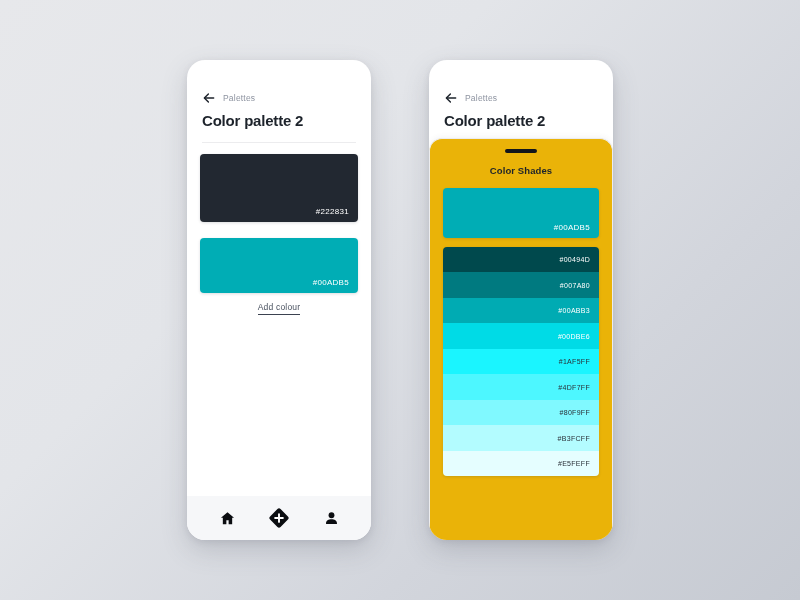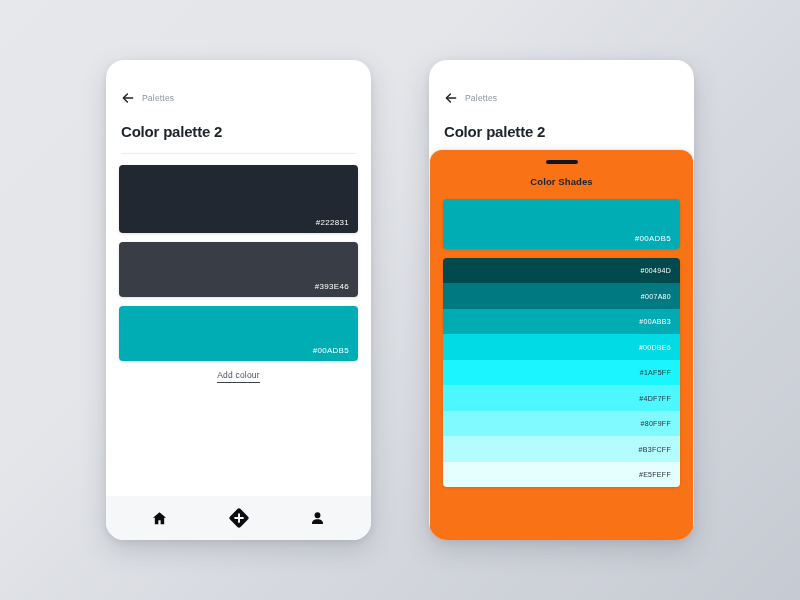--- a/index.html
+++ b/index.html
@@ -20,21 +20,21 @@
     position: absolute;
     inset: 0;
     display: flex;
     justify-content: center;
     align-items: center;
     gap: 58px;
   }
 
   
   .phone {
-    width: 265px;
+    width: 184px;
     height: 480px;
     background: #ffffff;
     border-radius: 18px;
     box-shadow: 0 10px 26px rgba(80, 86, 100, 0.22),
                 0 2px 6px rgba(80, 86, 100, 0.12);
     position: relative;
     overflow: hidden;
     display: flex;
     flex-direction: column;
   }
@@ -63,36 +63,36 @@
   .back-label {
     font-size: 8.5px;
     color: #8d93a0;
     letter-spacing: 0.2px;
   }
 
   .page-title {
     font-size: 15px;
     font-weight: bold;
     color: #1d232b;
-    margin-top: 17px;
+    margin-top: 6px;
     letter-spacing: -0.2px;
   }
 
   .head-divider {
     height: 1px;
     background: #ececee;
     margin-top: 13px;
   }
 
   
   .swatch-list {
     padding: 11px 13px 0 13px;
     display: flex;
     flex-direction: column;
-    gap: 9px;
+    gap: 16px;
     flex: 0 0 auto;
   }
 
   .swatch {
     height: 55px;
     border-radius: 4px;
     position: relative;
     box-shadow: 0 1px 3px rgba(40, 44, 55, 0.16);
   }
 
@@ -142,21 +142,21 @@
     justify-content: center;
     color: #0b0d11;
     cursor: pointer;
   }
   .nav-item svg { display: block; }
 
   
   .sheet {
     margin-top: 9px;
     flex: 1 1 auto;
-    background: #f97316;
+    background: #eab308;
     border: 1px solid #ececee;
     border-bottom: none;
     border-radius: 13px 13px 0 0;
     box-shadow: 0 -2px 5px rgba(70, 76, 90, 0.05);
     padding: 10px 13px 0 13px;
     display: flex;
     flex-direction: column;
   }
 
   .sheet-handle {
@@ -223,23 +223,20 @@
         <span class="back-label">Palettes</span>
       </div>
       <div class="page-title">Color palette 2</div>
       <div class="head-divider"></div>
     </div>
 
     <div class="swatch-list">
       <div class="swatch swatch-tall" style="background:#222831">
         <span class="swatch-hex" style="color:#ffffff">#222831</span>
       </div>
-      <div class="swatch" style="background:#393E46">
-        <span class="swatch-hex" style="color:#ffffff">#393E46</span>
-      </div>
       <div class="swatch" style="background:#00ADB5">
         <span class="swatch-hex" style="color:#ffffff">#00ADB5</span>
       </div>
     </div>
 
     <div class="add-colour-wrap">
       <span class="add-colour">Add colour</span>
     </div>
 
     <div class="spacer"></div>

